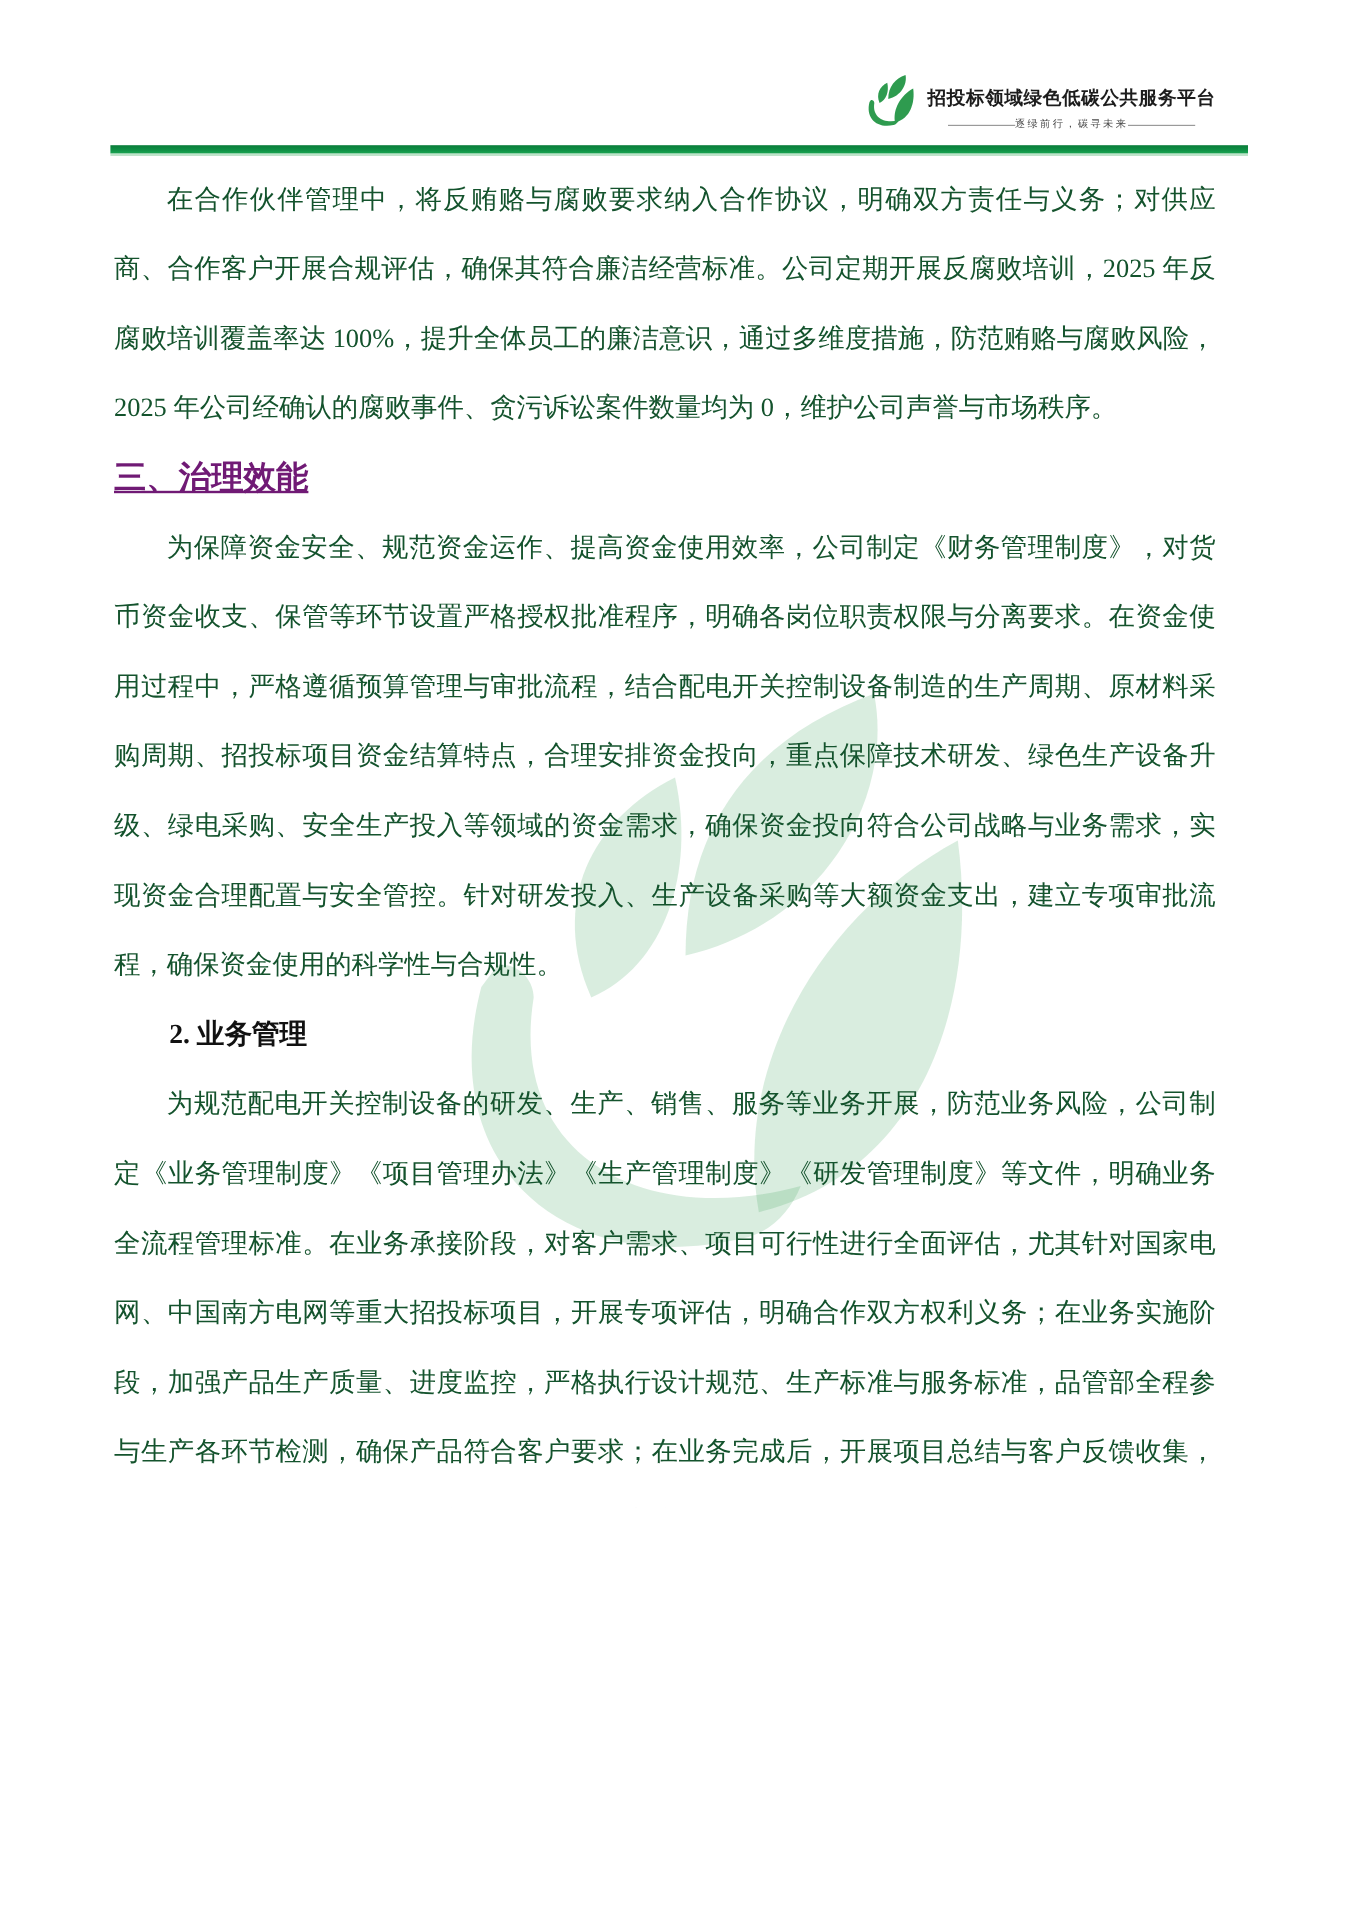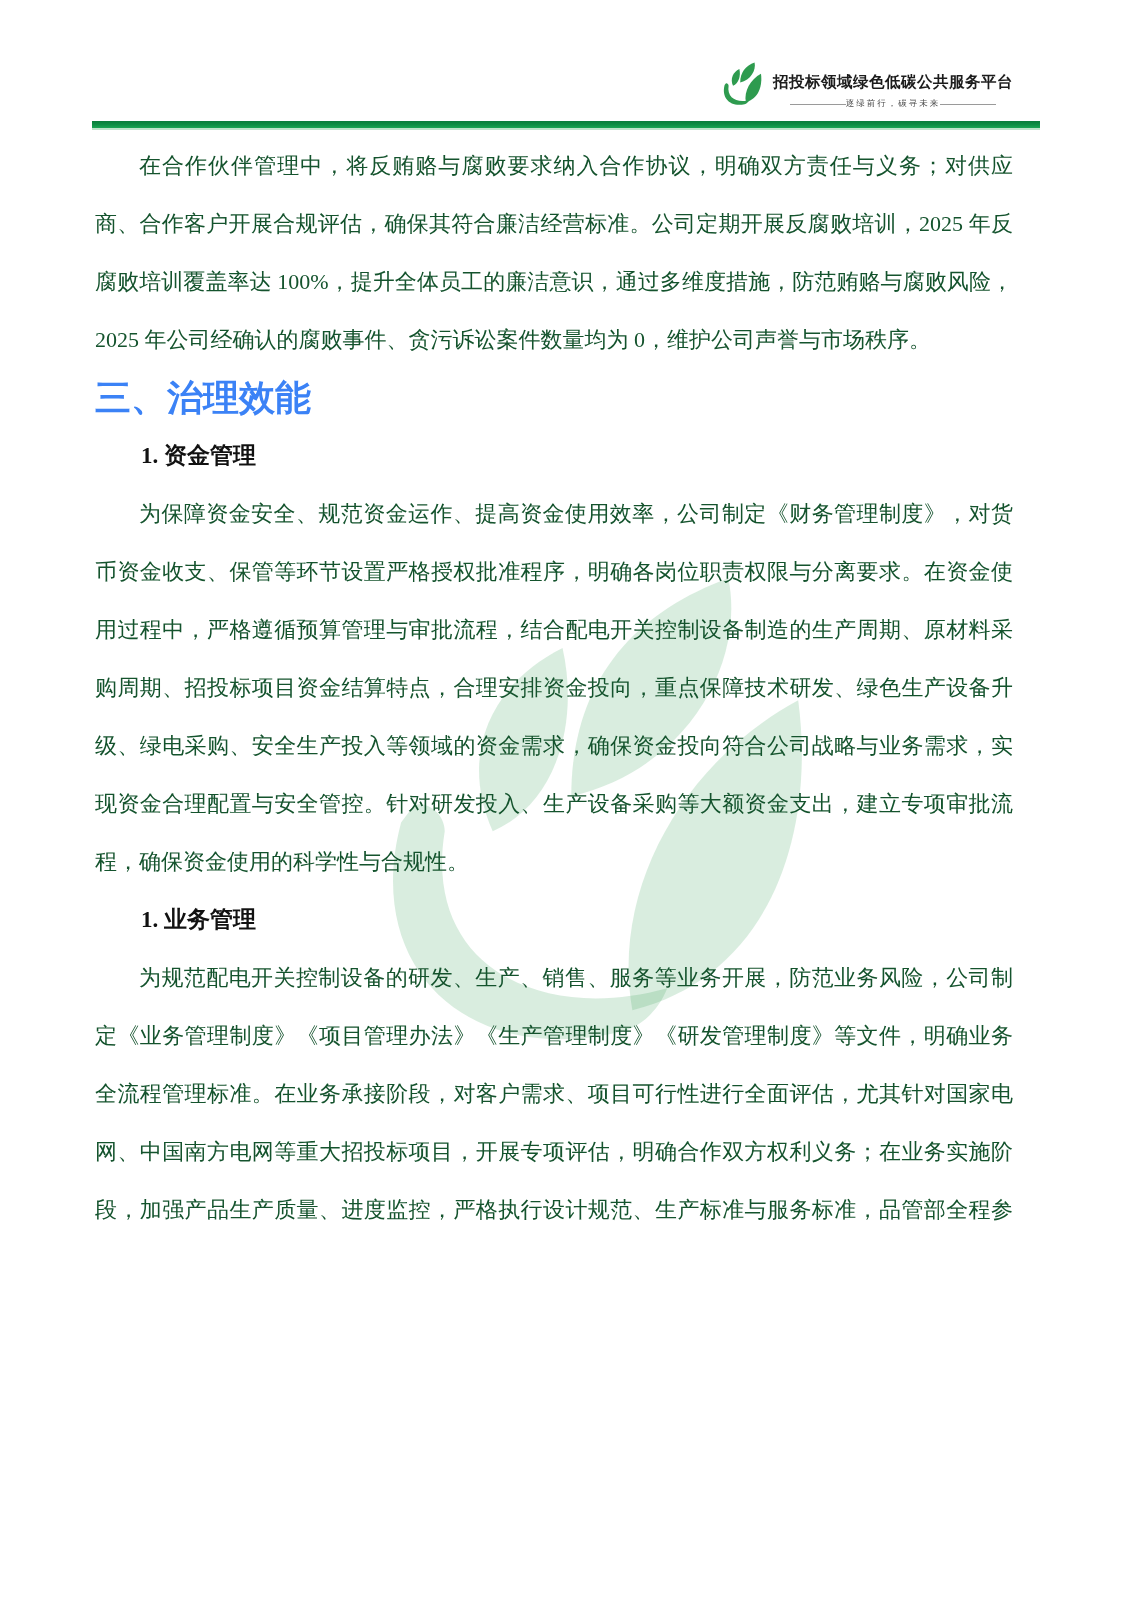--- a/index.html
+++ b/index.html
@@ -105,24 +105,25 @@
     margin: 0;
     font-size: 22px;
     line-height: 58px;
     text-align: justify;
     text-indent: 2em;
     color: #14532d;
   }
   .section-heading {
     margin: 0;
     font-family: "Liberation Sans", "DejaVu Sans", sans-serif;
-    font-size: 36px;
+    font-size: 27px;
     font-weight: bold;
     line-height: 58px;
-    color: #3b82f6;
+    color: #701a75;
+    text-decoration: underline;
   }
   .sub-heading {
     margin: 0;
     font-size: 23px;
     font-weight: bold;
     line-height: 58px;
     text-indent: 2em;
     color: #111111;
   }
 
@@ -189,23 +190,22 @@
       </div>
     </div>
   </div>
   <div class="header-divider"></div>
 
   <div class="content">
     <p class="body-para">在合作伙伴管理中，将反贿赂与腐败要求纳入合作协议，明确双方责任与义务；对供应商、合作客户开展合规评估，确保其符合廉洁经营标准。公司定期开展反腐败培训，2025 年反腐败培训覆盖率达 100%，提升全体员工的廉洁意识，通过多维度措施，防范贿赂与腐败风险，2025 年公司经确认的腐败事件、贪污诉讼案件数量均为 0，维护公司声誉与市场秩序。</p>
 
     <h2 class="section-heading">三、治理效能</h2>
 
-    <h3 class="sub-heading">1. 资金管理</h3>
 
     <p class="body-para">为保障资金安全、规范资金运作、提高资金使用效率，公司制定《财务管理制度》，对货币资金收支、保管等环节设置严格授权批准程序，明确各岗位职责权限与分离要求。在资金使用过程中，严格遵循预算管理与审批流程，结合配电开关控制设备制造的生产周期、原材料采购周期、招投标项目资金结算特点，合理安排资金投向，重点保障技术研发、绿色生产设备升级、绿电采购、安全生产投入等领域的资金需求，确保资金投向符合公司战略与业务需求，实现资金合理配置与安全管控。针对研发投入、生产设备采购等大额资金支出，建立专项审批流程，确保资金使用的科学性与合规性。</p>
 
-    <h3 class="sub-heading">1. 业务管理</h3>
+    <h3 class="sub-heading">2. 业务管理</h3>
 
     <p class="body-para">为规范配电开关控制设备的研发、生产、销售、服务等业务开展，防范业务风险，公司制定《业务管理制度》《项目管理办法》《生产管理制度》《研发管理制度》等文件，明确业务全流程管理标准。在业务承接阶段，对客户需求、项目可行性进行全面评估，尤其针对国家电网、中国南方电网等重大招投标项目，开展专项评估，明确合作双方权利义务；在业务实施阶段，加强产品生产质量、进度监控，严格执行设计规范、生产标准与服务标准，品管部全程参与生产各环节检测，确保产品符合客户要求；在业务完成后，开展项目总结与客户反馈收集，售后技术支持与售后服务回访岗位及时跟进客户使用情况，持续优化业务流程，提升业务质量与客户满意度。2025 年公司客户满意度达 100%，产品相关纠纷数量、产品召回次数均为 0。</p>
   </div>
 
 
 </div>
 
 </body></html>

